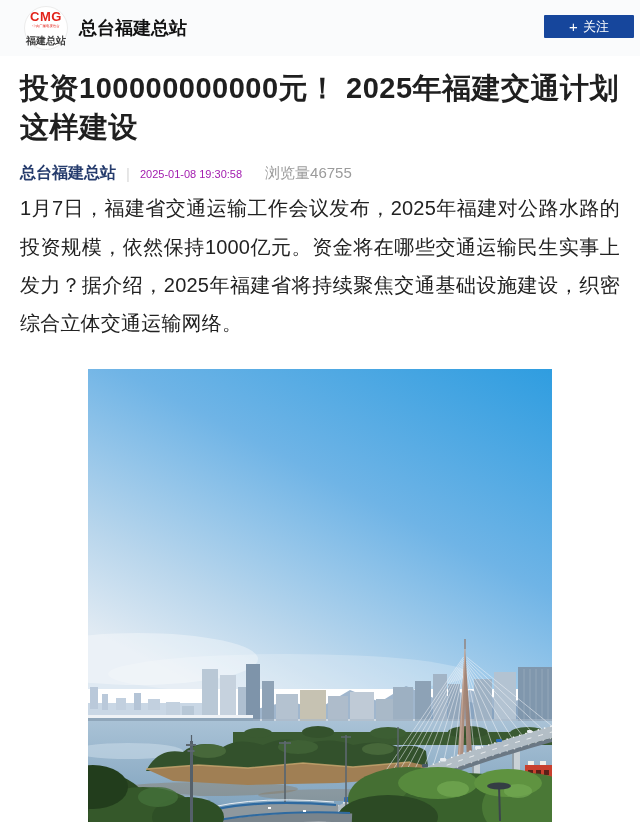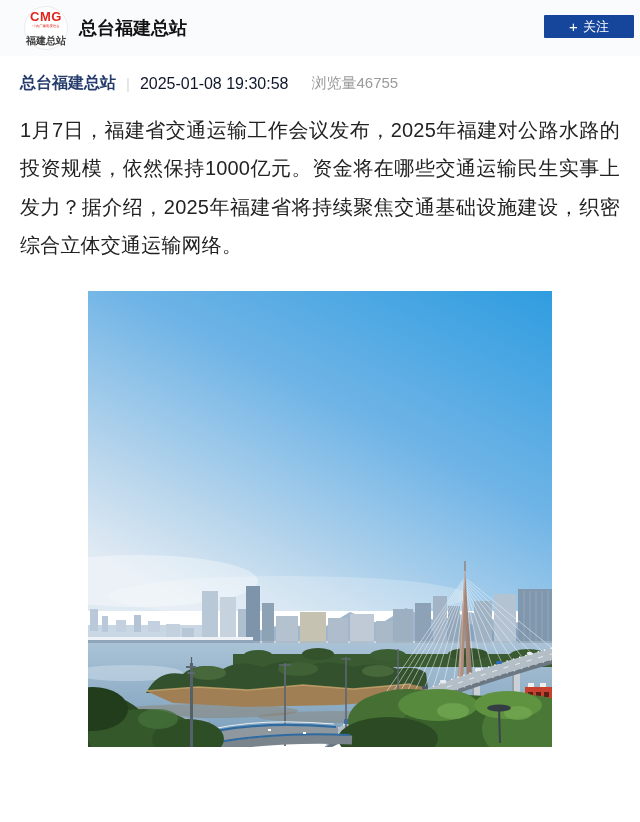--- a/index.html
+++ b/index.html
@@ -32,24 +32,24 @@
   .follow .plus{font-size:15px;margin-right:5px;font-weight:400;line-height:1;}
   
   .content{padding:0 20px;}
   h1.title{
     margin:13px 0 0;font-size:29px;line-height:1.33;color:#1f1f1f;
     font-weight:bold;letter-spacing:0.5px;
   }
   .byline{margin-top:17px;display:flex;align-items:center;white-space:nowrap;}
   .author{color:#263c6d;font-weight:bold;font-size:16px;text-decoration:none;cursor:pointer;}
   .sep{color:#d9d9d9;margin:0 10px;font-size:15px;}
-  .meta{color:#0f172a;font-size:16px;}
+  .meta{color:#a21caf;font-size:11px;}
   .views{color:#9b9b9b;font-size:15px;margin-left:23px;}
   p.bodytext{
-    margin:17px 0 0;font-size:20px;line-height:1.92;color:#222222;
+    margin:5px 0 0;font-size:20px;line-height:1.92;color:#222222;
     letter-spacing:0.2px;text-align:justify;
   }
   
   figure.photo{
     margin:26px auto 0;width:464px;height:456px;overflow:hidden;padding:0;
     cursor:pointer;
   }
   figure.photo svg{display:block;}
 </style>
 </head>
@@ -62,20 +62,21 @@
     <span class="station">福建总站</span>
   </div>
   <div class="brand">总台福建总站</div>
   <button class="follow">
     <span class="plus">+</span>
     <span>关注</span>
   </button>
 </div>
 
 <div class="content">
+  <h1 class="title">投资100000000000元！ 2025年福建交通计划这样建设</h1>
 
   <div class="byline">
     <a class="author">总台福建总站</a>
     <span class="sep">|</span>
     <span class="meta">2025-01-08 19:30:58</span>
     <span class="views">浏览量46755</span>
   </div>
 
   <p class="bodytext">1月7日，福建省交通运输工作会议发布，2025年福建对公路水路的投资规模，依然保持1000亿元。资金将在哪些交通运输民生实事上发力？据介绍，2025年福建省将持续聚焦交通基础设施建设，织密综合立体交通运输网络。</p>
 

